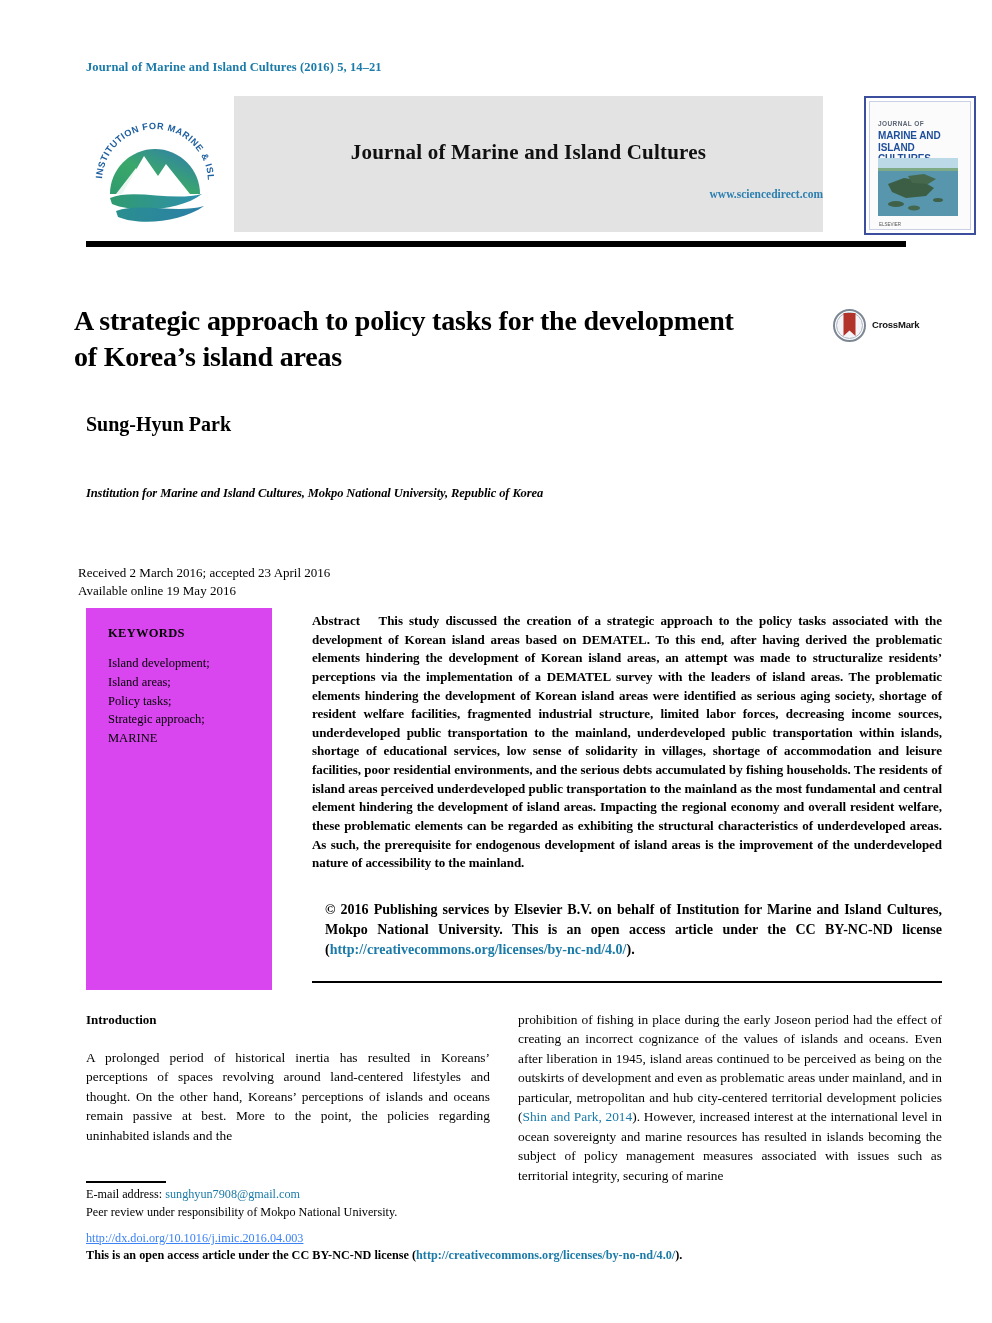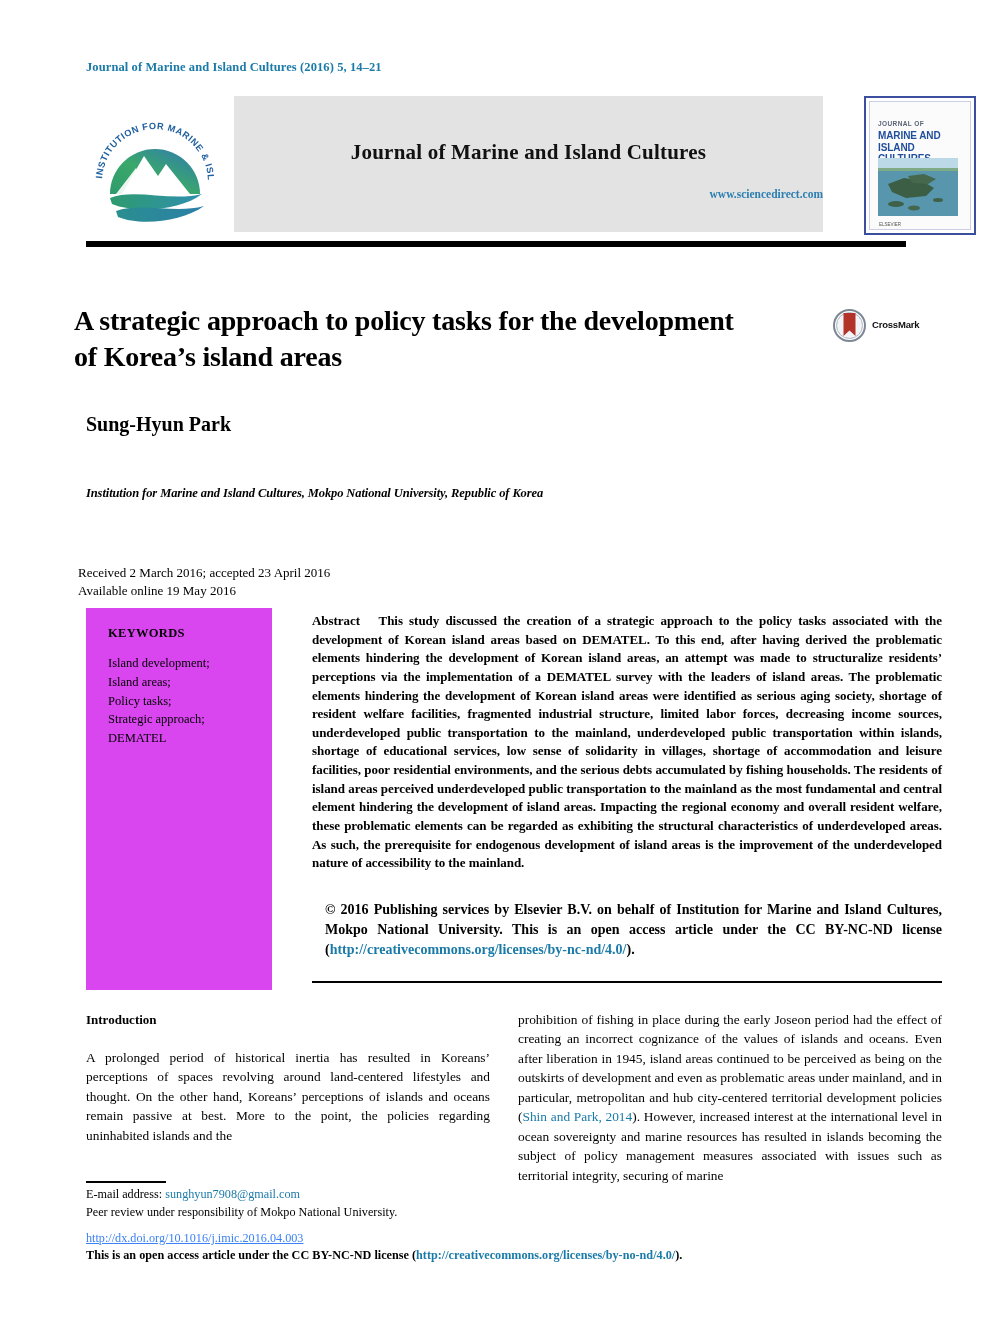--- a/index.html
+++ b/index.html
@@ -408,21 +408,21 @@
     <div>Received 2 March 2016; accepted 23 April 2016</div>
     <div>Available online 19 May 2016</div>
   </div>
 
   <div class="kwbox">
     <div class="kw-head">KEYWORDS</div>
     <div class="kw-list" style="white-space: pre-line;">Island development;
 Island areas;
 Policy tasks;
 Strategic approach;
-DEMATEL</div>
+MARINE</div>
   </div>
 
   <div class="abstract">
     <span class="lead">Abstract</span>&nbsp;&nbsp;&nbsp;<span>This study discussed the creation of a strategic approach to the policy tasks associated with the development of Korean island areas based on DEMATEL. To this end, after having derived the problematic elements hindering the development of Korean island areas, an attempt was made to structuralize residents’ perceptions via the implementation of a DEMATEL survey with the leaders of island areas. The problematic elements hindering the development of Korean island areas were identified as serious aging society, shortage of resident welfare facilities, fragmented industrial structure, limited labor forces, decreasing income sources, underdeveloped public transportation to the mainland, underdeveloped public transportation within islands, shortage of educational services, low sense of solidarity in villages, shortage of accommodation and leisure facilities, poor residential environments, and the serious debts accumulated by fishing households. The residents of island areas perceived underdeveloped public transportation to the mainland as the most fundamental and central element hindering the development of island areas. Impacting the regional economy and overall resident welfare, these problematic elements can be regarded as exhibiting the structural characteristics of underdeveloped areas. As such, the prerequisite for endogenous development of island areas is the improvement of the underdeveloped nature of accessibility to the mainland.</span>
   </div>
 
   <div class="copyright">
     <span class="l1"><span>© 2016 Publishing services by Elsevier B.V. on behalf of Institution for Marine and Island Cultures, Mokpo National University. This is an open access article under the CC BY-NC-ND license (</span><span class="lnk">http://creativecommons.org/licenses/by-nc-nd/4.0/</span><span>).</span></span>
   </div>
 

